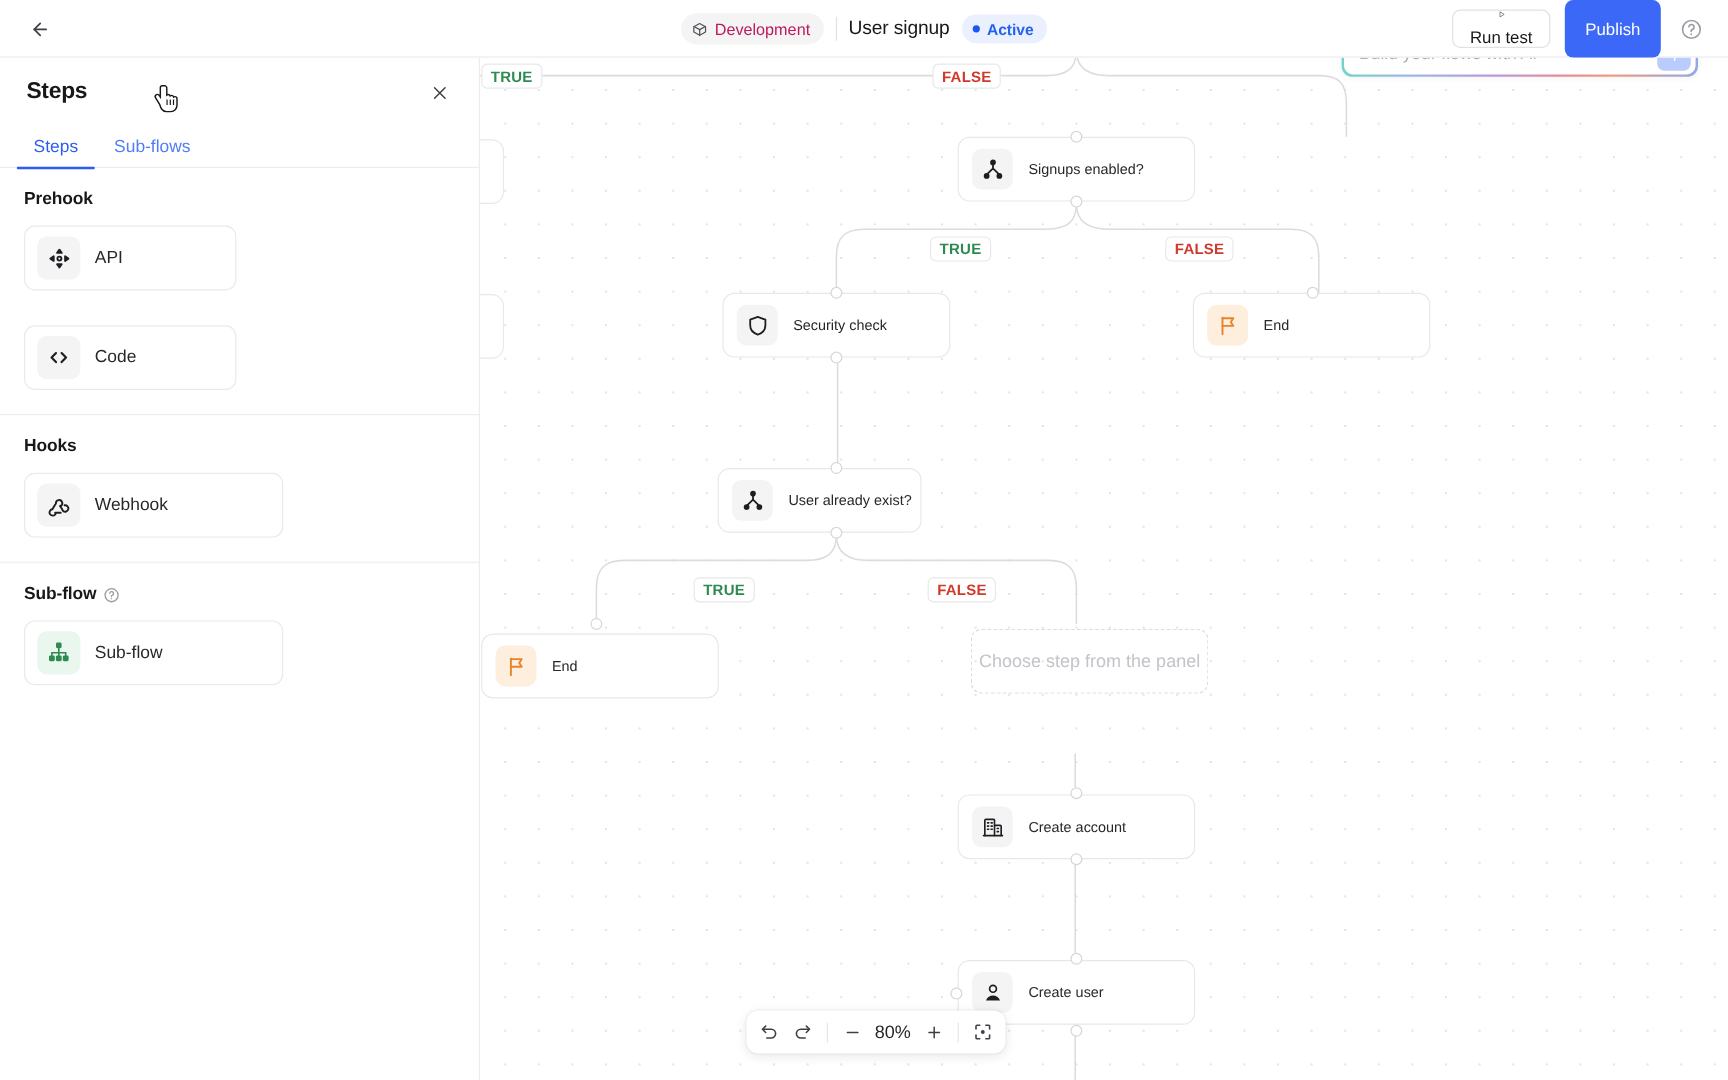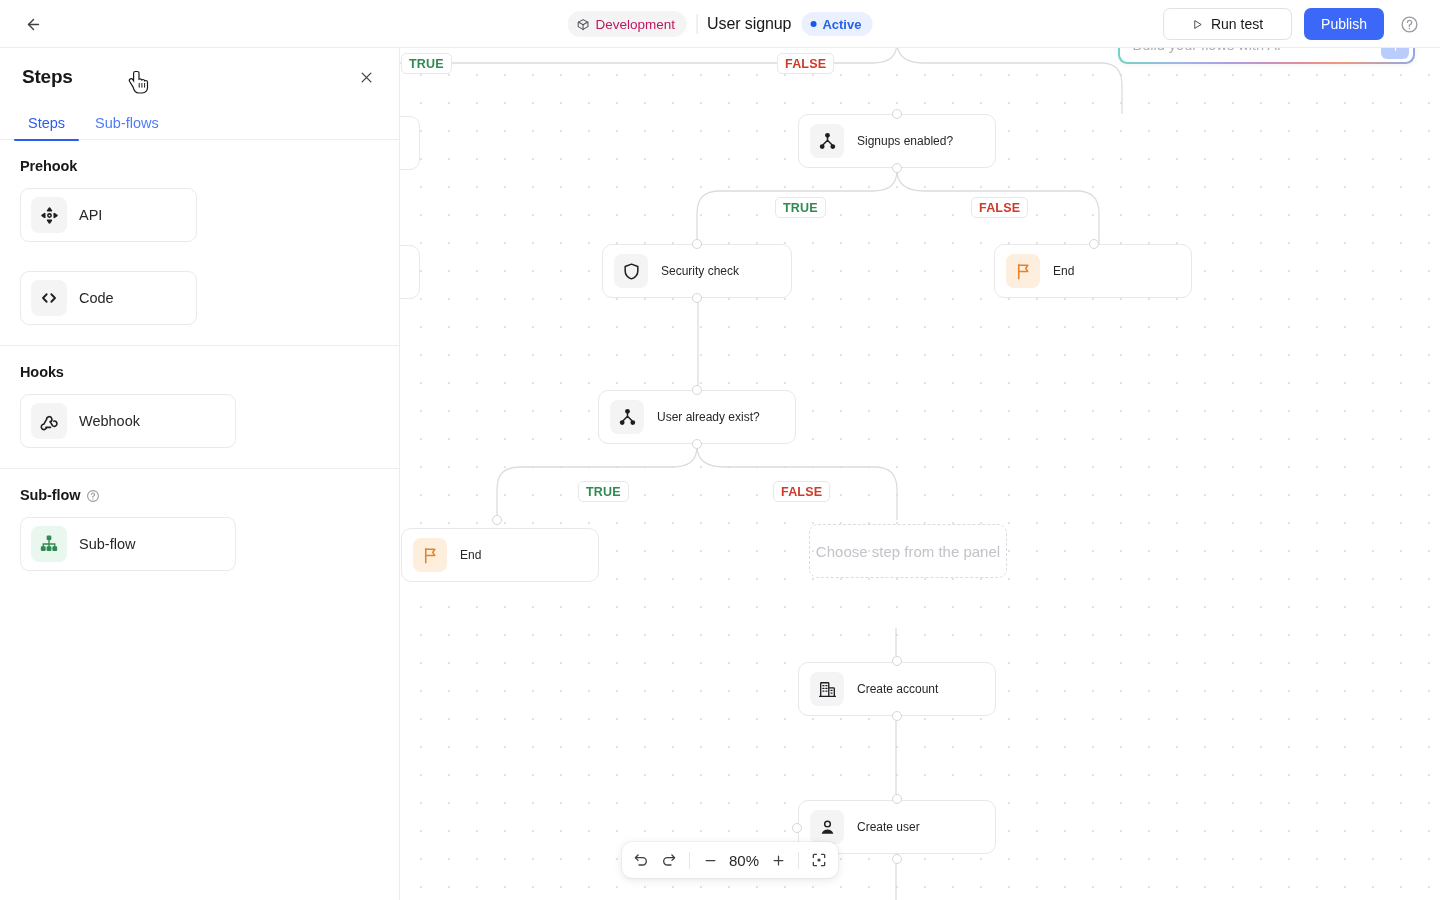--- a/index.html
+++ b/index.html
@@ -46,26 +46,26 @@
     font-size: 13px; font-weight: 600; color: #2563eb;
   }
   .active-dot { width: 6px; height: 6px; border-radius: 50%; background: #1a56f0; }
 
   .topbar-right {
     position: absolute; right: 18px; top: 0; height: 48px;
     display: flex; align-items: center; gap: 12px;
   }
   .btn-runtest {
     display: inline-flex; align-items: center; gap: 8px;
-    height: 32px; padding: 0 28px;
+    height: 32px; padding: 0 14px;
     border: 1px solid #e2e2e6; border-radius: 7px;
-    background: #fff; font-size: 14px; color: #18181b; cursor: pointer;
+    background: #fff; font-size: 14px; color: #18181b; cursor: pointer; flex-direction: column;
   }
   .btn-publish {
-    height: 32px; padding: 0 17px;
+    height: 48px; padding: 0 17px;
     border: none; border-radius: 7px;
     background: #3b68f6; color: #fff;
     font-size: 14px; font-family: inherit; cursor: pointer;
     display: inline-flex; align-items: center; justify-content: flex-end;
   }
   .help-btn { width: 26px; height: 26px; cursor: pointer; display:flex; align-items:center; justify-content:center; }
 
   
   .sidebar {
     position: absolute; left: 0; top: 48px;
@@ -431,21 +431,21 @@
     <span class="node-icon orange">
       <svg width="19" height="19" viewBox="0 0 24 24" fill="none" stroke="#e8832a" stroke-width="2" stroke-linecap="round" stroke-linejoin="round">
         <path d="M6 21V3.6"></path>
           <path d="M6 4.1h11.4l-2.6 4 2.6 4H6"></path>
       </svg>
     </span>
     <span class="node-label">End</span>
   </div>
 
   <div class="port" style="left:292px; top:337px;"></div>
-  <div class="node" style="left:198px; top:342px; width:198px;">
+  <div class="node" style="left:198px; top:342px; width:170px;">
     <span class="node-icon">
       <svg width="19" height="19" viewBox="0 0 24 24" fill="none" stroke="#1f1f23" stroke-width="1.9" stroke-linecap="round" stroke-linejoin="round">
         <circle cx="12" cy="4.2" r="2.1" fill="#1f1f23"></circle>
         <circle cx="5.3" cy="18.4" r="2.1" fill="#1f1f23"></circle>
         <circle cx="18.7" cy="18.4" r="2.1" fill="#1f1f23"></circle>
         <path d="M12 6.3v4.2M12 10.5 6.1 16.4M12 10.5l5.9 5.9"></path>
       </svg>
     </span>
     <span class="node-label">User already exist?</span>
   </div>

